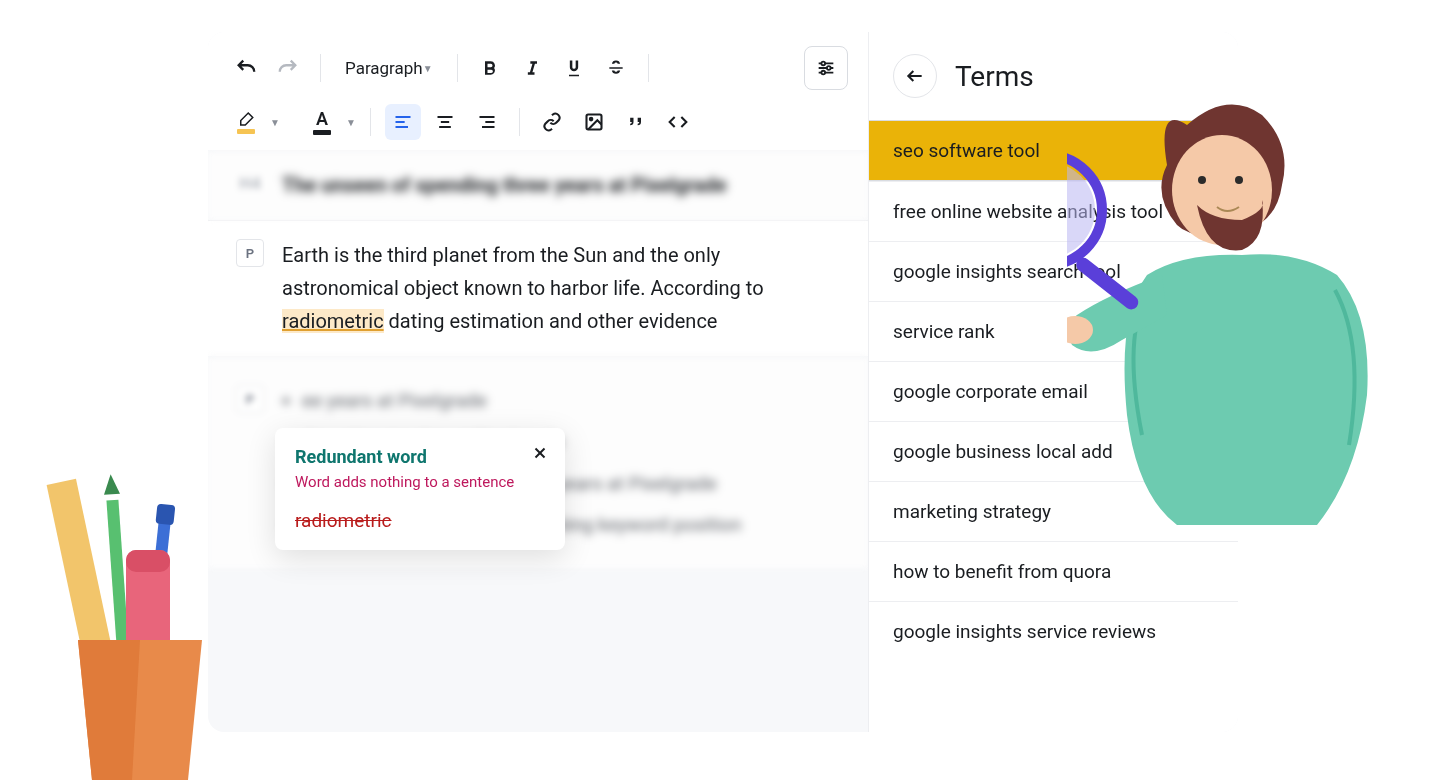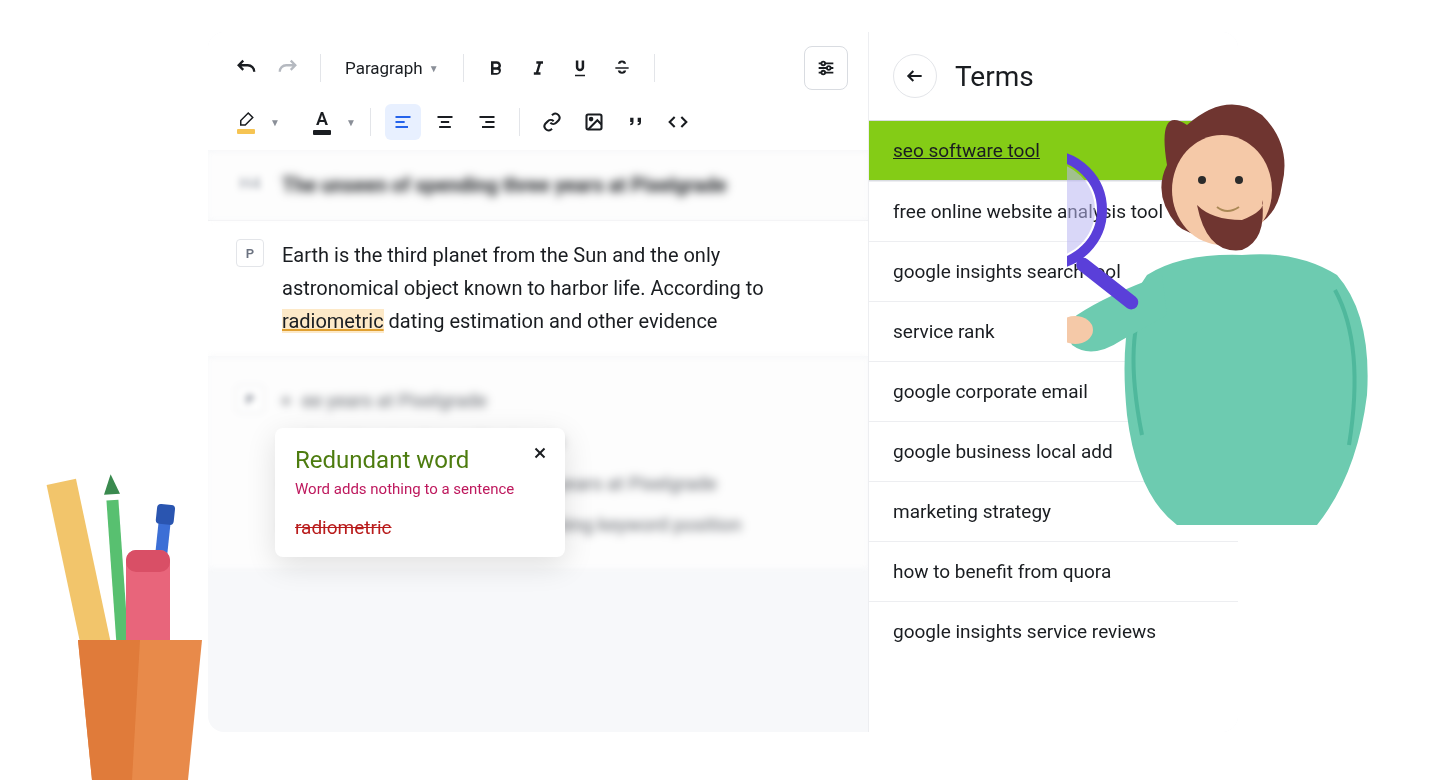--- a/index.html
+++ b/index.html
@@ -53,21 +53,20 @@
   align-items: center;
   justify-content: center;
   border-radius: 6px;
   color: #1a1d21;
 }
 .tb-btn.disabled { color: #b5b9c0; }
 .tb-btn.active { background: #e8f0ff; color: #2563eb; }
 .tb-dropdown {
   display: flex;
   align-items: center;
-  gap: 6px;
   padding: 0 10px;
   height: 36px;
   font-size: 17px;
   color: #1a1d21;
 }
 .tb-dropdown-caret {
   font-size: 10px;
   color: #8a8f98;
 }
 .settings-btn {
@@ -148,23 +147,23 @@
   left: 275px;
   top: 428px;
   width: 290px;
   background: #fff;
   border-radius: 8px;
   box-shadow: 0 8px 30px rgba(0,0,0,0.12);
   padding: 18px 20px;
   z-index: 50;
 }
 .suggestion-title {
-  font-size: 24px;
-  font-weight: 400;
-  color: #4d7c0f;
+  font-size: 18px;
+  font-weight: 700;
+  color: #0f766e;
 }
 .suggestion-sub {
   font-size: 15px;
   color: #be185d;
   margin-top: 6px;
 }
 .suggestion-word {
   margin-top: 18px;
   font-size: 19px;
   color: #b91c1c;
@@ -203,24 +202,23 @@
 }
 .side-title { font-size: 28px; color: #1a1d21; }
 .terms-list { flex: 1; }
 .term-item {
   padding: 18px 24px;
   border-top: 1px solid #edeef1;
   font-size: 19px;
   color: #1a1d21;
 }
 .term-item.selected {
-  background: #84cc16;
+  background: #eab308;
   border-top: 1px solid #d9dce1;
   border-bottom: 1px solid #d9dce1;
-  text-decoration: underline;
 }
 
 
 .illustration-person {
   position: absolute;
   right: 55px;
   top: 75px;
   width: 320px;
   height: 500px;
   z-index: 5;

